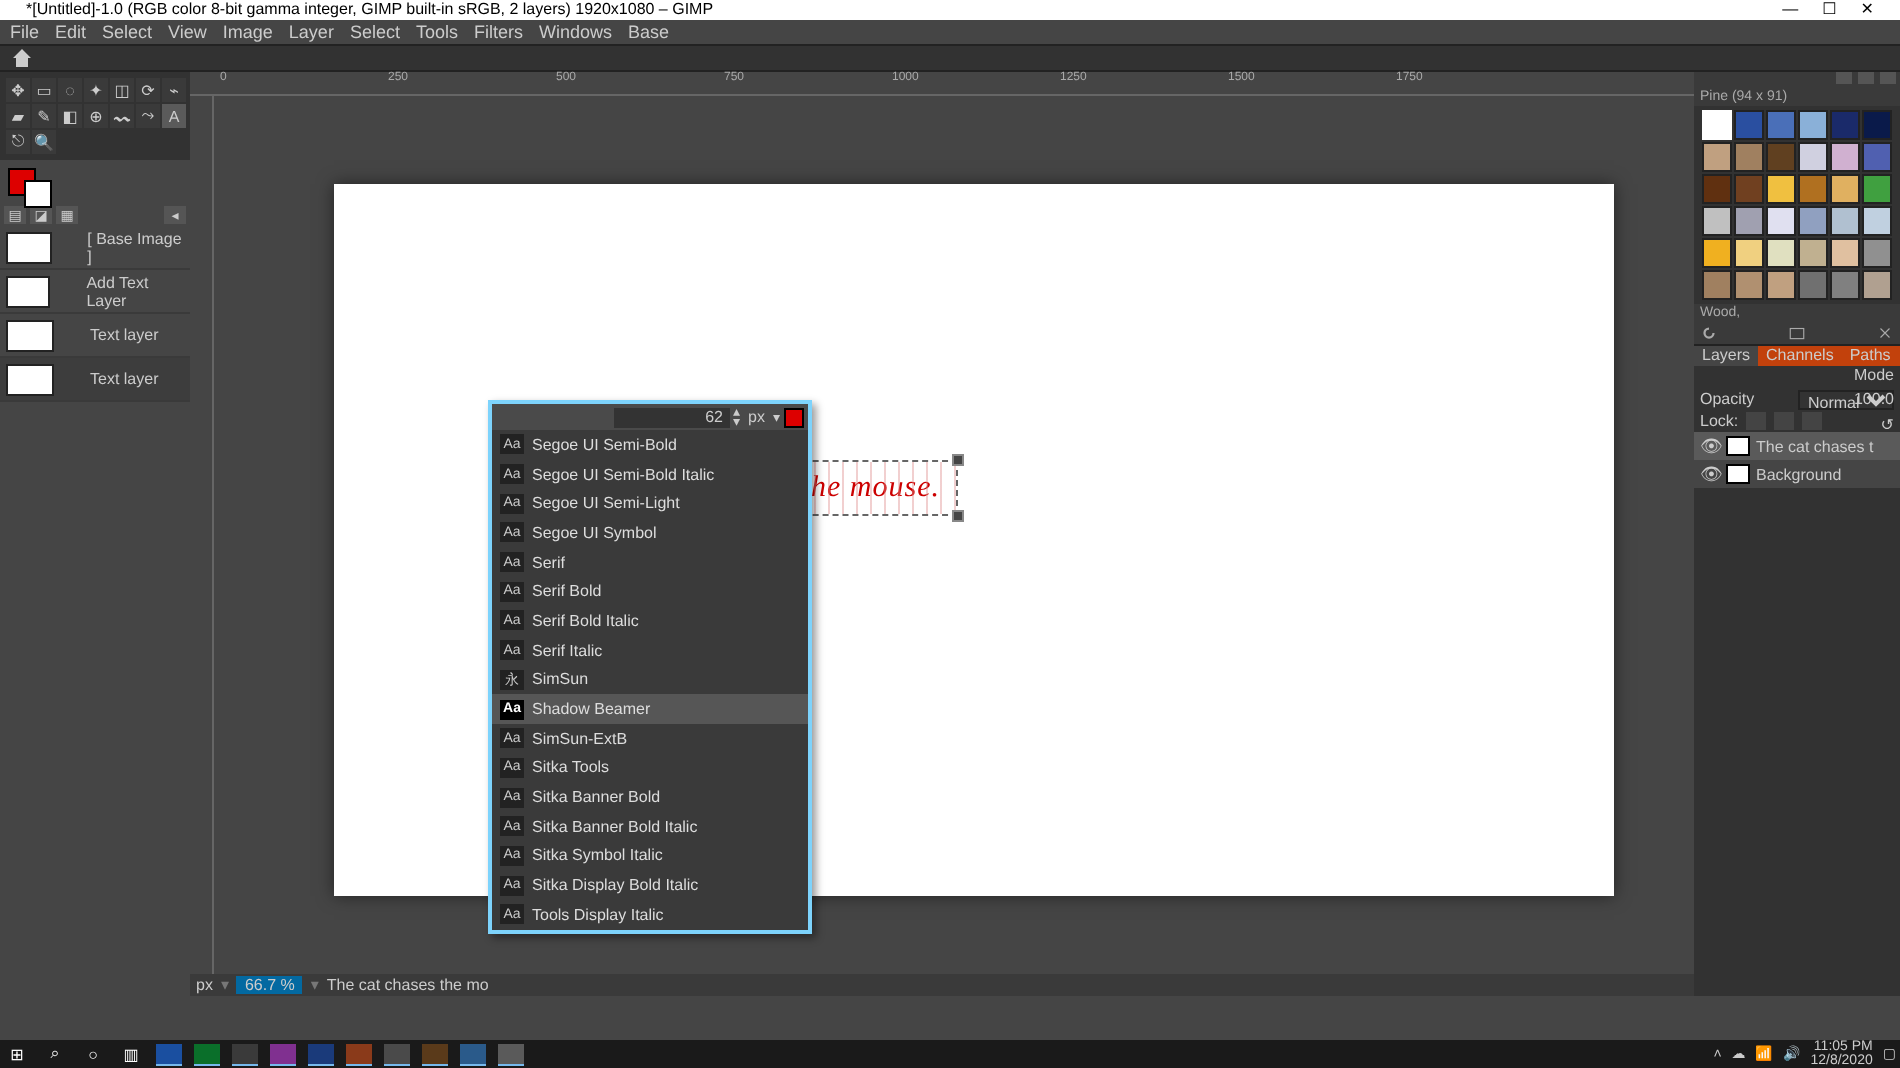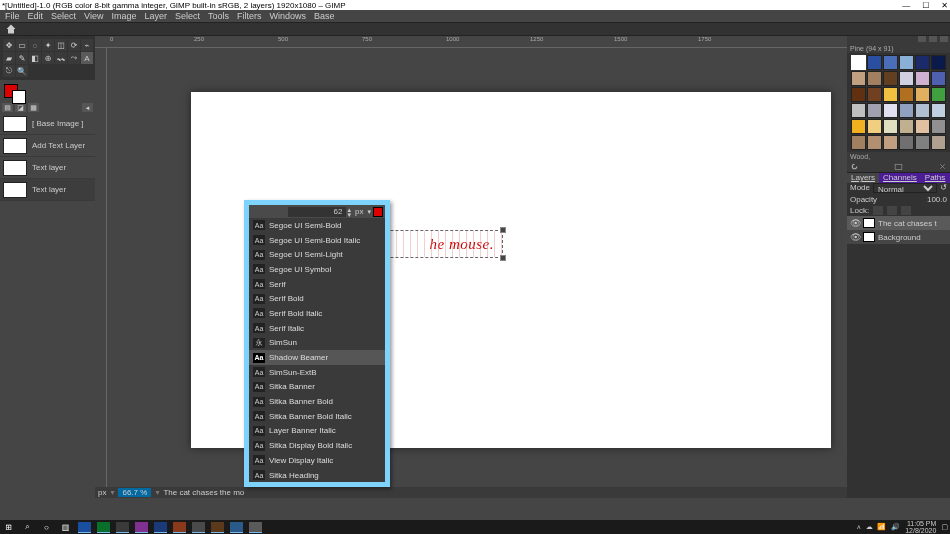--- a/index.html
+++ b/index.html
@@ -1,18 +1,18 @@
 <!DOCTYPE html>
 <html><head>
 <meta charset="utf-8">
 <style>
   * { margin: 0; padding: 0; box-sizing: border-box; font-family: "Segoe UI", Tahoma, sans-serif; }
   body { width: 950px; height: 534px; background: #454545; overflow: hidden; font-size: 10px; color: #ccc; position: relative; }
 
-  .titlebar { height: 10px; background: #fff; display: flex; align-items: center; justify-content: space-between; padding: 0 2px; }
+  .titlebar { height: 10px; background: #fff; display: flex; justify-content: space-between; padding: 0 13px; }
   .titlebar .title { color: #000; font-size: 8px; }
   .titlebar .winctrl { display: flex; gap: 12px; }
   .titlebar .winctrl span { font-size: 8px; color: #000; cursor: pointer; }
 
   .menubar { height: 12px; background: #454545; display: flex; gap: 8px; padding: 0 5px; align-items: center; }
   .menubar span { font-size: 9px; color: #ccc; cursor: pointer; }
 
   .toolstrip { height: 14px; background: #323232; border-top: 1px solid #222; border-bottom: 1px solid #222; display: flex; align-items: center; padding: 0 5px; }
   .toolstrip svg { width: 12px; height: 12px; }
 
@@ -22,39 +22,39 @@
   .toolbox { background: #323232; padding: 3px; display: grid; grid-template-columns: repeat(7, 12px); grid-auto-rows: 12px; gap: 1px; }
   .toolbox .tool { width: 12px; height: 12px; background: #3a3a3a; display: flex; align-items: center; justify-content: center; cursor: pointer; font-size: 8px; }
   .toolbox .tool.active { background: #5a5a5a; }
   .colorswatch { padding: 4px; }
   .colorswatch .fg { width: 14px; height: 14px; background: #d00; border: 1px solid #000; position: relative; }
   .colorswatch .bg { width: 14px; height: 14px; background: #fff; border: 1px solid #000; position: absolute; margin-left: 8px; margin-top: -8px; }
 
   .layerstabs { height: 11px; display: flex; gap: 2px; padding: 0 2px; align-items: center; }
   .layerstabs .tab { width: 11px; height: 9px; background: #555; font-size: 7px; display:flex; align-items:center; justify-content:center; cursor:pointer;}
   .layerpanel { flex: 1; background: #454545; }
-  .layerrow { display: flex; align-items: center; height: 22px; border-bottom: 1px solid #3a3a3a; padding: 0 3px; gap: 5px; cursor: pointer; }
+  .layerrow { display: flex; align-items: center; height: 22px; border-bottom: 1px solid #3a3a3a; padding: 0 3px; gap: 18px; cursor: pointer; }
   .layerrow.sel { background: #3d3d3d; }
   .thumb { width: 24px; height: 16px; background: #fff; border: 1px solid #222; }
   .layerrow span { font-size: 8px; }
 
   .canvasarea { flex: 1; background: #454545; display: flex; flex-direction: column; position: relative; }
   .ruler-h { height: 12px; background: #454545; border-bottom: 1px solid #666; position: relative; font-size: 6px; color: #aaa; }
   .ruler-h .tick { position: absolute; top: 0; font-size: 6px; }
-  .canvaswrap { flex: 1; display: flex; gap: 24px; }
+  .canvaswrap { flex: 1; display: flex; }
   .ruler-v { width: 12px; background: #454545; border-right: 1px solid #666; }
   .viewport { flex: 1; background: #454545; position: relative; overflow: hidden; }
   .page { position: absolute; left: 60px; top: 44px; width: 640px; height: 356px; background: #fff; box-shadow: 0 0 8px rgba(0,0,0,0.5); }
 
   .textbox { position: absolute; left: 145px; top: 182px; width: 227px; height: 28px; border: 1px dashed #666; display: flex; align-items: center; justify-content: flex-end; padding-right: 8px; }
   .texthandle { position:absolute; width:6px; height:6px; background:#454545; border:1px solid #888;}
   .textbox .txt { font-family: cursive; font-size: 15px; color: #c00; font-style: italic; letter-spacing: 0.5px; }
   .textbox .hatch { position:absolute; inset:0; background: repeating-linear-gradient(90deg, #d88 0 1px, transparent 1px 7px); opacity:0.4; pointer-events:none; }
 
-  .fontdropdown { position: absolute; left: 244px; top: 200px; width: 146px; background: #3a3a3a; border: 5px solid #7dd3fc; box-shadow: 2px 2px 4px rgba(0,0,0,0.4); z-index: 50; }
+  .fontdropdown { position: absolute; left: 244px; top: 200px; width: 162px; background: #3a3a3a; border: 2px solid #7dd3fc; box-shadow: 2px 2px 4px rgba(0,0,0,0.4); z-index: 50; }
   .fontheader { height: 13px; background: #4a4a4a; display: flex; align-items: center; justify-content: flex-end; padding: 0 2px; gap: 2px; }
   .fontheader .sz { width: 58px; height: 10px; background: #333; font-size: 8px; text-align: right; padding-right: 3px; line-height: 10px; }
   .fontheader .unit { font-size: 8px; padding: 0 2px; }
   .fontheader .colorbox { width: 10px; height: 10px; background: #d00; border: 1px solid #000; }
   .fontitem { display: flex; align-items: center; height: 14.7px; padding: 0 4px; gap: 4px; cursor: pointer; }
   .fontitem.sel { background: #565656; }
   .fontitem .aa { width: 12px; height: 10px; background: #222; color: #ccc; font-size: 7px; display:flex; align-items:center; justify-content:center; }
   .fontitem .aa.bold { font-weight: bold; background:#000; color:#fff;}
   .fontitem span { font-size: 8px; color: #ddd; }
 
@@ -62,24 +62,24 @@
   .rtab { height: 8px; background: #3a3a3a; display:flex; gap:3px; justify-content:flex-end; padding:0 2px;}
   .rtab span{width:8px;height:6px;background:#555;}
   .patternlabel { font-size: 7px; color: #aaa; padding: 1px 3px; background:#3a3a3a;}
   .patterns { padding: 2px; display: grid; grid-template-columns: repeat(6, 15px); grid-auto-rows: 15px; gap: 1px; justify-content: center; }
   .patterns .pat { width: 15px; height: 15px; border: 1px solid #222; cursor: pointer; }
   .patterns .pat.sel { border: 1px solid #fff; }
   .patfoot { font-size: 7px; color: #aaa; padding: 1px 3px; display:flex; justify-content:space-between; background:#3a3a3a;}
   .patfoot svg{width:9px;height:9px;}
 
   .rsection { border-top: 1px solid #222; }
-  .rlabels { height: 10px; display: flex; font-size: 8px; background: #4c1d95; text-decoration: underline; }
+  .rlabels { height: 10px; display: flex; font-size: 8px; background: #c2410c; }
   .rlabels span { padding: 0 4px; cursor:pointer; }
   .rlabels span.active { background: #454545; }
-  .moderow { display: flex; align-items: flex-start; height: 11px; padding: 0 3px; gap: 3px; font-size: 8px; }
+  .moderow { display: flex; align-items: flex-end; height: 11px; padding: 0 3px; gap: 3px; font-size: 8px; flex-direction: column; }
   .moderow select { flex:1; background: #333; color: #ccc; border: 1px solid #222; font-size: 8px; height: 10px; }
   .oprow { display:flex; align-items:center; height:11px; padding:0 3px; font-size:8px; justify-content:space-between;}
   .lockrow { display:flex; align-items:center; height:11px; padding:0 3px; font-size:8px; gap:4px;}
   .lockrow .lbtn{width:10px;height:9px;background:#444;cursor:pointer;}
 
   .rlayerlist { flex: 1; background: #454545; }
   .rlayer { display: flex; align-items: center; height: 14px; padding: 0 3px; gap: 3px; font-size: 8px; cursor: pointer; }
   .rlayer.sel { background: #5a5a5a; }
   .rlayer .eye { width: 10px; font-size: 9px; }
   .rlayer .rthumb { width: 12px; height: 10px; background: #fff; border: 1px solid #000; }
@@ -355,45 +355,41 @@
       <div class="fontitem sel">
         <div class="aa bold">Aa</div>
         <span>Shadow Beamer</span>
       </div>
       <div class="fontitem">
         <div class="aa">Aa</div>
         <span>SimSun-ExtB</span>
       </div>
       <div class="fontitem">
         <div class="aa">Aa</div>
-        <span>Sitka Banner</span>
+        <span>Sitka Tools</span>
       </div>
       <div class="fontitem">
         <div class="aa">Aa</div>
         <span>Sitka Banner Bold</span>
       </div>
       <div class="fontitem">
         <div class="aa">Aa</div>
         <span>Sitka Banner Bold Italic</span>
       </div>
       <div class="fontitem">
         <div class="aa">Aa</div>
-        <span>Layer Banner Italic</span>
+        <span>Sitka Symbol Italic</span>
       </div>
       <div class="fontitem">
         <div class="aa">Aa</div>
         <span>Sitka Display Bold Italic</span>
       </div>
       <div class="fontitem">
         <div class="aa">Aa</div>
-        <span>View Display Italic</span>
-      </div>
-      <div class="fontitem">
-        <div class="aa">Aa</div>
-        <span>Sitka Heading</span>
+        <span>Tools Display Italic</span>
       </div>
     </div>
 </div>
 
 <div class="taskbar">
   <div class="tbitem">⊞</div>
   <div class="tbitem">⌕</div>
   <div class="tbitem">○</div>
   <div class="tbitem">▥</div>
   <div class="tbitem active" style="background:#1a4fa0"></div>

